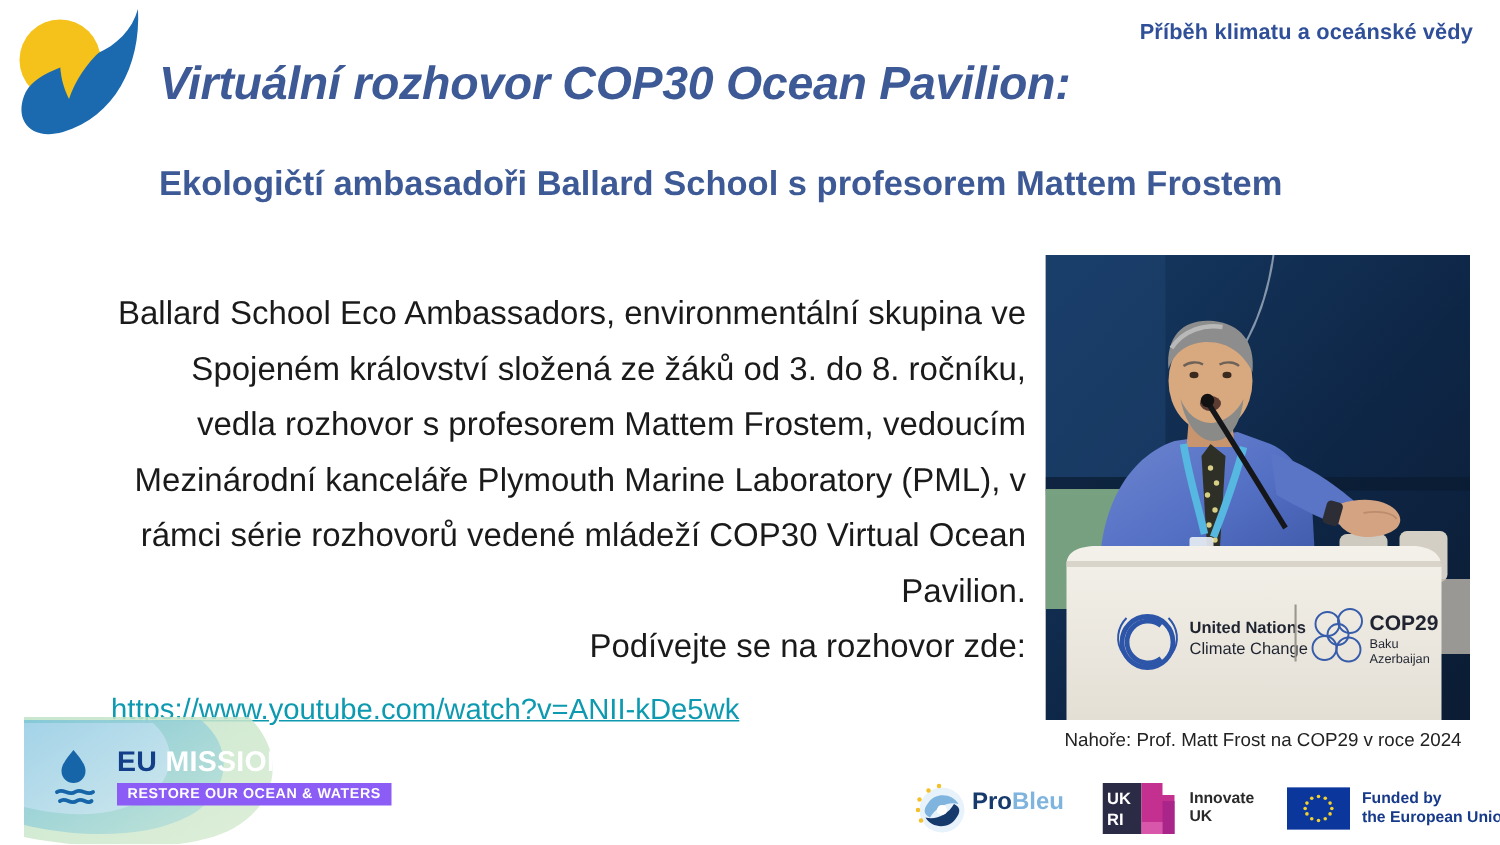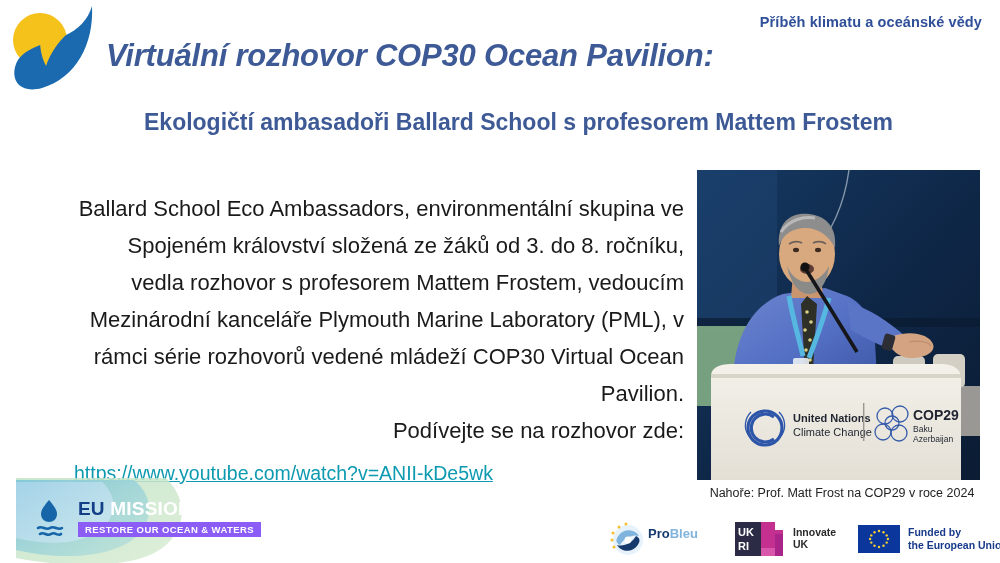--- a/index.html
+++ b/index.html
@@ -54,21 +54,20 @@
   }
   #subtitle {
     position: absolute;
     left: 106px;
     top: 96px;
     width: 820px;
     font-size: 23px;
     font-weight: bold;
     color: #3d5a96;
     line-height: 52px;
-    margin-left: 38px;
   }
 
   
   #body-copy {
     position: absolute;
     left: 74px;
     top: 190px;
     width: 610px;
   }
   .body-line {
@@ -161,21 +160,21 @@
     top: 518px;
     width: 392px;
     height: 42px;
   }
   .logo-group { position: absolute; top: 0; height: 42px; }
   #logo-probleu { left: 8px; width: 115px; }
   #probleu-word {
     position: absolute;
     left: 40px;
     top: 8px;
-    font-size: 13px;
+    font-size: 16px;
     font-weight: bold;
     white-space: nowrap;
   }
   .pb-pro { color: #173a6d; }
   .pb-bleu { color: #7fb4de; }
 
   #logo-ukri { left: 135px; width: 120px; }
   #ukri-text {
     position: absolute;
     left: 58px;

